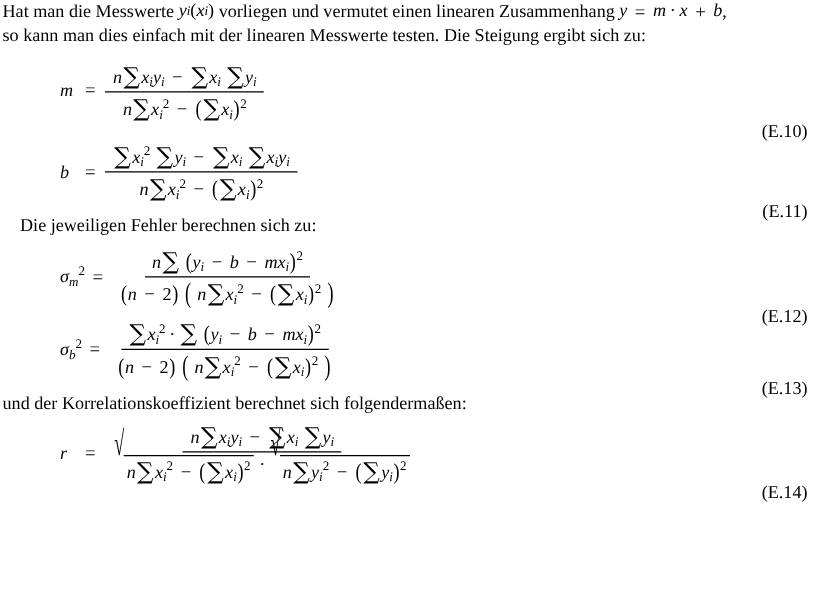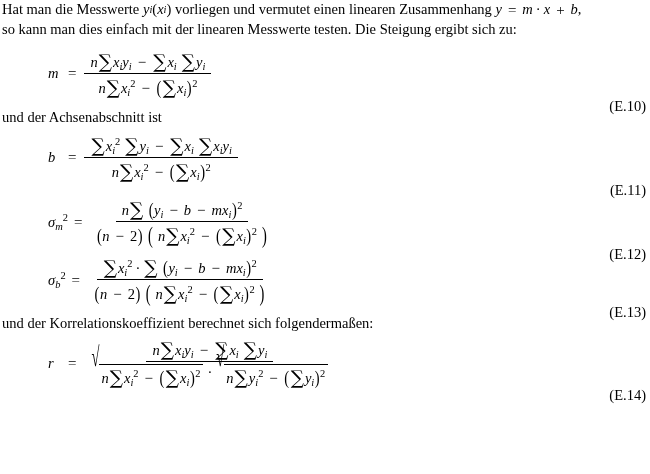--- a/index.html
+++ b/index.html
@@ -169,40 +169,40 @@
       <span class="frac">
         <span class="num"><span class="var">n</span><span class="sum">∑</span><span class="var">x</span><sub>i</sub><span class="var">y</span><sub>i</sub><span class="eq-sign">−</span><span class="sum">∑</span><span class="var">x</span><sub>i</sub><span class="spacer-sm"></span><span class="sum">∑</span><span class="var">y</span><sub>i</sub></span>
         <span class="den"><span class="var">n</span><span class="sum">∑</span><span class="var">x</span><sub>i</sub><sup>2</sup><span class="eq-sign">−</span><span class="paren-sm">(</span><span class="sum">∑</span><span class="var">x</span><sub>i</sub><span class="paren-sm">)</span><sup>2</sup></span>
       </span>
     </span>
     <span class="eqtag">(E.10)</span>
   </div>
 
   <div class="gap10"></div>
 
-  <div class="para txt-line">
-    <span>und der Achsenabschnitt ist</span>
-  </div>
 
   <div class="gap6"></div>
 
   <div class="eqblock">
     <span class="mathrow">
       <span class="lhs"><span class="var">b</span></span>
       <span class="eq-sign">=</span>
       <span class="frac">
         <span class="num"><span class="sum">∑</span><span class="var">x</span><sub>i</sub><sup>2</sup><span class="spacer-sm"></span><span class="sum">∑</span><span class="var">y</span><sub>i</sub><span class="eq-sign">−</span><span class="sum">∑</span><span class="var">x</span><sub>i</sub><span class="spacer-sm"></span><span class="sum">∑</span><span class="var">x</span><sub>i</sub><span class="var">y</span><sub>i</sub></span>
         <span class="den"><span class="var">n</span><span class="sum">∑</span><span class="var">x</span><sub>i</sub><sup>2</sup><span class="eq-sign">−</span><span class="paren-sm">(</span><span class="sum">∑</span><span class="var">x</span><sub>i</sub><span class="paren-sm">)</span><sup>2</sup></span>
       </span>
     </span>
     <span class="eqtag">(E.11)</span>
   </div>
 
   <div class="gap10"></div>
 
+  <div class="para para-indent txt-line">
+    <span>Die jeweiligen Fehler berechnen sich zu:</span>
+  </div>
 
   <div class="gap6"></div>
 
   <div class="eqblock">
     <span class="mathrow">
       <span class="lhs"><span class="var">σ</span><sub>m</sub><sup>2</sup></span>
       <span class="eq-sign">=</span>
       <span class="frac">
         <span class="num"><span class="var">n</span><span class="sum">∑</span><span class="spacer-sm"></span><span class="paren-sm">(</span><span class="var">y</span><sub>i</sub><span class="eq-sign">−</span><span class="var">b</span><span class="eq-sign">−</span><span class="var">mx</span><sub>i</sub><span class="paren-sm">)</span><sup>2</sup></span>
         <span class="den"><span class="paren-sm">(</span><span class="var">n</span><span class="eq-sign">−</span><span class="up">2</span><span class="paren-sm">)</span><span class="spacer-sm"></span><span class="paren-med">(</span><span class="spacer-sm"></span><span class="var">n</span><span class="sum">∑</span><span class="var">x</span><sub>i</sub><sup>2</sup><span class="eq-sign">−</span><span class="paren-sm">(</span><span class="sum">∑</span><span class="var">x</span><sub>i</sub><span class="paren-sm">)</span><sup>2</sup><span class="spacer-sm"></span><span class="paren-med">)</span></span>

